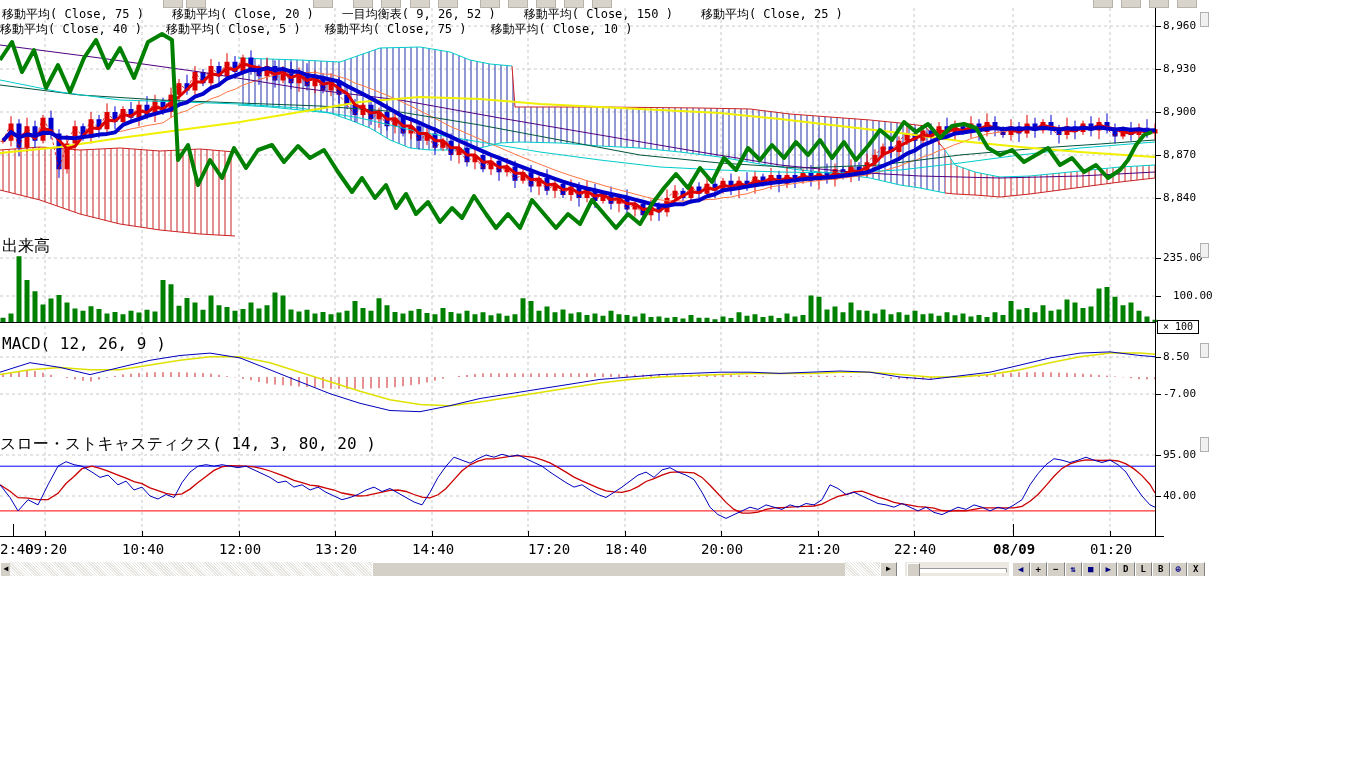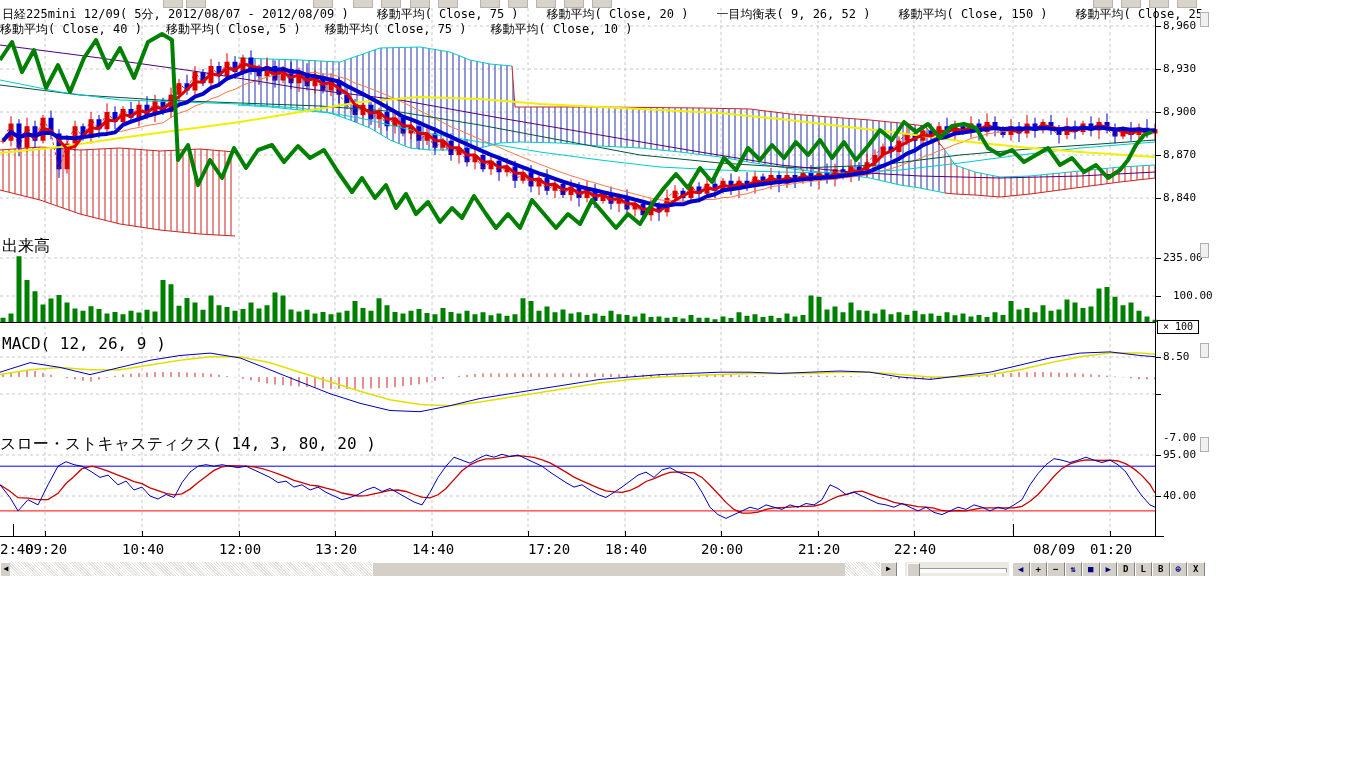--- a/index.html
+++ b/index.html
@@ -147,21 +147,20 @@
         <div class="stub" style="left: 536px;"></div>
         <div class="stub" style="left: 564px;"></div>
         <div class="stub" style="left: 592px;"></div>
         <div class="stub" style="left: 1093px;"></div>
         <div class="stub" style="left: 1121px;"></div>
         <div class="stub" style="left: 1149px;"></div>
         <div class="stub" style="left: 1177px;"></div>
       </div>
 
     <div class="hdr" id="hdr1">
-      <span>日経225mini 12/09( 5分, 2012/08/07 - 2012/08/09 )</span>
       <span>移動平均( Close, 75 )</span>
       <span>移動平均( Close, 20 )</span>
       <span>一目均衡表( 9, 26, 52 )</span>
       <span>移動平均( Close, 150 )</span>
       <span>移動平均( Close, 25 )</span>
     </div>
     <div class="hdr" id="hdr2">
       <span>移動平均( Close, 40 )</span>
       <span>移動平均( Close, 5 )</span>
       <span>移動平均( Close, 75 )</span>
@@ -176,37 +175,37 @@
 
     <div id="pricelabels">
         <div class="axlbl" style="top: 20px;">8,960</div>
         <div class="axlbl" style="top: 63px;">8,930</div>
         <div class="axlbl" style="top: 106px;">8,900</div>
         <div class="axlbl" style="top: 149px;">8,870</div>
         <div class="axlbl" style="top: 192px;">8,840</div>
         <div class="axlbl" style="top: 252px;">235.00</div>
         <div class="axlbl" style="top: 290px; margin-left: 10px;">100.00</div>
         <div class="axlbl" style="top: 351px;">8.50</div>
-        <div class="axlbl" style="top: 388px; margin-top: 44px;">-7.00</div>
+        <div class="axlbl" style="top: 388px;">-7.00</div>
         <div class="axlbl" style="top: 449px;">95.00</div>
         <div class="axlbl" style="top: 490px;">40.00</div>
       </div>
     <div id="timelabels">
         <div class="tlbl" style="left: 0px;">2:40</div>
         <div class="tlbl" style="left: 25px; width: 40px; text-align: center;">09:20</div>
         <div class="tlbl" style="left: 122px; width: 40px; text-align: center;">10:40</div>
         <div class="tlbl" style="left: 219px; width: 40px; text-align: center;">12:00</div>
         <div class="tlbl" style="left: 315px; width: 40px; text-align: center;">13:20</div>
         <div class="tlbl" style="left: 412px; width: 40px; text-align: center;">14:40</div>
         <div class="tlbl" style="left: 528px; width: 40px; text-align: center;">17:20</div>
         <div class="tlbl" style="left: 605px; width: 40px; text-align: center;">18:40</div>
         <div class="tlbl" style="left: 701px; width: 40px; text-align: center;">20:00</div>
         <div class="tlbl" style="left: 798px; width: 40px; text-align: center;">21:20</div>
         <div class="tlbl" style="left: 894px; width: 40px; text-align: center;">22:40</div>
-        <div class="tlbl" style="left: 1033px; width: 40px; text-align: center;">08/09</div>
+        <div class="tlbl" style="left: 993px; width: 40px; text-align: center; font-weight: bold;">08/09</div>
         <div class="tlbl" style="left: 1090px; width: 40px; text-align: left;">01:20</div>
       </div>
     <div id="grips">
         <div class="grip" style="top: 12px;"></div>
         <div class="grip" style="top: 243px;"></div>
         <div class="grip" style="top: 343px;"></div>
         <div class="grip" style="top: 437px;"></div>
       </div>
 
     <div id="sbar">

